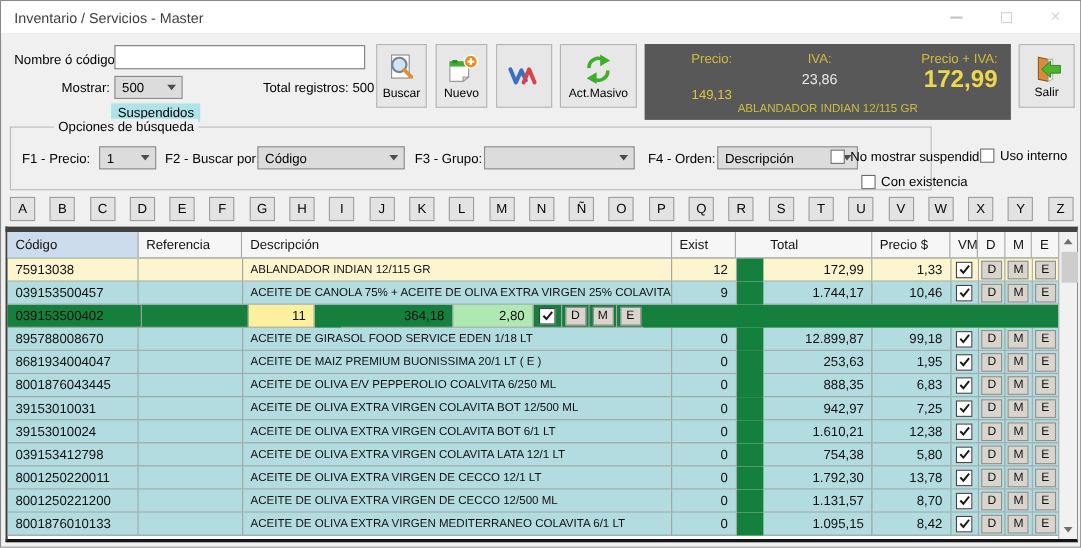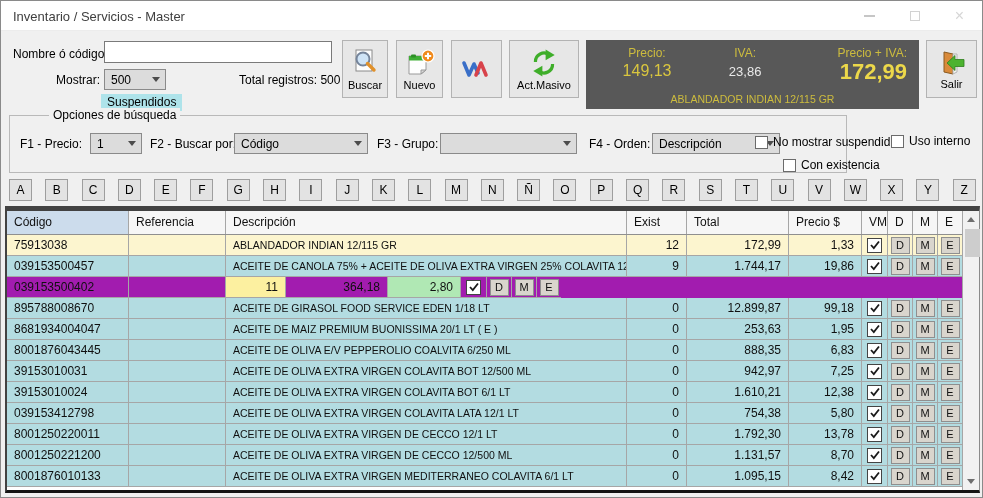--- a/index.html
+++ b/index.html
@@ -24,52 +24,52 @@
   .caret { width:0; height:0; border-left:4px solid transparent; border-right:4px solid transparent; border-top:5px solid #4c4c4c; }
   .chip { position:absolute; left:100px; top:93px; background:#aee3ea; padding:1px 6px 2px 6px; font-size:12px; }
   .tool-btn { position:absolute; top:39px; height:58px; background:#e7e7e7; border:1px solid #b3b3b3; display:flex; flex-direction:column; align-items:center; justify-content:center; gap:1px; font-family:inherit; font-size:11px; color:#000; cursor:default; }
   .tool-btn svg { display:block; }
   
   .price-panel { position:absolute; left:585px; top:39px; width:333px; height:69px; background:#585858; color:#d9c63f; }
   .pp-cols { display:flex; padding:6px 12px 0 12px; }
   .pp-col { flex:1; text-align:center; }
   .pp-col.right { text-align:right; flex:1.15; }
   .pp-label { font-size:12px; color:#cdbc3e; }
-  .pp-val { font-size:16px; margin-top:2px; }
+  .pp-val { font-size:12px; margin-top:19px; }
   .pp-val.white { color:#e9e9e9; font-size:13px; margin-top:4px; }
   .pp-val.big { font-size:22px; font-weight:bold; color:#ecd84a; margin-top:-1px; }
   .pp-product { position:absolute; left:0; right:0; bottom:4px; text-align:center; font-size:10.5px; color:#cdbc3e; }
   
   .groupbox { position:absolute; left:8px; top:114px; width:838px; height:58px; border:1px solid #b9b9b9; }
   .gb-legend { position:absolute; left:10px; top:-8px; background:#f0f0f0; padding:0 4px; font-size:12px;margin-left:29px; }
   .checkbox-row { position:absolute; display:flex; align-items:center; gap:5px; }
   .cbox { width:13px; height:13px; background:#fff; border:1px solid #6b6b6b; flex:none; }
   
   .alphabet { position:absolute; left:8px; top:178px; width:967px; height:23px; display:flex; justify-content:space-between; }
   .abtn { width:23px; height:22px; background:#e3e3e3; border:1px solid #9e9e9e; font-family:inherit; font-size:12px; color:#000; padding:0; cursor:default; }
   
   .grid { position:absolute; left:4px; top:205px; width:975px; height:287px;
           border-top:5px solid #424242; border-bottom:3px solid #141414;
           border-left:2px solid #424242; border-right:1px solid #8a8a8a;
           background:#fff; display:flex; }
   .gmain { width:955px; }
   .ghead { display:flex; height:24px; background:#f6f6f6; border-bottom:1px solid #8f8f8f; }
   .hcell { font-size:12px; padding:4px 0 0 7px; border-right:1px solid #a6a6a6; color:#111; white-space:nowrap; overflow:hidden; }
   .hcell.hsel { background:#ccdcec; }
-  .grow { display:flex; height:21px; background:#a21caf; }
+  .grow { display:flex; height:21px; background:#15803d; }
   .grow.teal .gcell { background:#b3dce1; }
   .grow.sel .gcell { background:#fcf5cf; }
   .gcell { border-right:1px solid #a6a6a6; border-bottom:1px solid #a6a6a6; font-size:12px;
            line-height:20px; padding:0 7px; white-space:nowrap; overflow:hidden; color:#101010; }
   .gcell.desc { font-size:10.5px; }
   .gcell.num { text-align:right; }
   .gcell.center { display:flex; align-items:center; justify-content:center; padding:0; }
   .grow .gcell.hlx { background:#fcf0a0 !important; }
   .grow .gcell.hlp { background:#b0e8b4 !important; }
-  .c0{width:122px;} .c1{width:97px;} .c2{width:401px;} .c3{width:60px;} .c4{width:102px;}
+  .c0{width:122px;} .c1{width:97px;} .c2{width:401px;} .c3{width:60px;} .c4{width:102px;margin-left:24px;}
   .c5{width:73px;} .c6{width:26px;} .c7{width:25px;} .c8{width:25px;} .c9{width:24px; border-right:none;}
   .chk { width:15px; height:15px; background:#fff; border:1px solid #444; display:flex; align-items:center; justify-content:center; }
   .rbtn { width:19px; height:17px; background:#d9d5cd; border:1px solid #8f8f8f; font-family:inherit; font-size:11px; line-height:11px; padding:0; color:#111; cursor:default; }
   
   .vscroll { width:20px; background:#f1f1f1; border-left:1px solid #a6a6a6; position:relative; }
   .sbtn { position:absolute; left:0; width:100%; height:17px; display:flex; align-items:center; justify-content:center; }
   .tri-up { width:0; height:0; border-left:4px solid transparent; border-right:4px solid transparent; border-bottom:5px solid #6e6e6e; }
   .tri-down { width:0; height:0; border-left:4px solid transparent; border-right:4px solid transparent; border-top:5px solid #6e6e6e; }
   .sthumb { position:absolute; left:2px; top:18px; width:15px; height:28px; background:#cdcdcd; }
 </style>
@@ -296,21 +296,21 @@
             <div class="gcell c9 center">
               <button class="rbtn">E</button>
             </div>
           </div>
           <div class="grow teal">
             <div class="gcell c0">039153500457</div>
             <div class="gcell c1"></div>
             <div class="gcell c2 desc">ACEITE DE CANOLA 75% + ACEITE DE OLIVA EXTRA VIRGEN 25% COLAVITA 12/946 ML</div>
             <div class="gcell c3 num">9</div>
             <div class="gcell c4 num">1.744,17</div>
-            <div class="gcell c5 num">19,86</div>
+            <div class="gcell c5 num">10,46</div>
             <div class="gcell c6 center">
               <span class="chk">
                 <svg width="12" height="12" viewBox="0 0 12 12">
                   <polyline points="2,6 4.8,9 10,2.5" fill="none" stroke="#1a1a1a" stroke-width="1.8"></polyline>
                 </svg>
               </span>
             </div>
             <div class="gcell c7 center">
               <button class="rbtn">D</button>
             </div>

